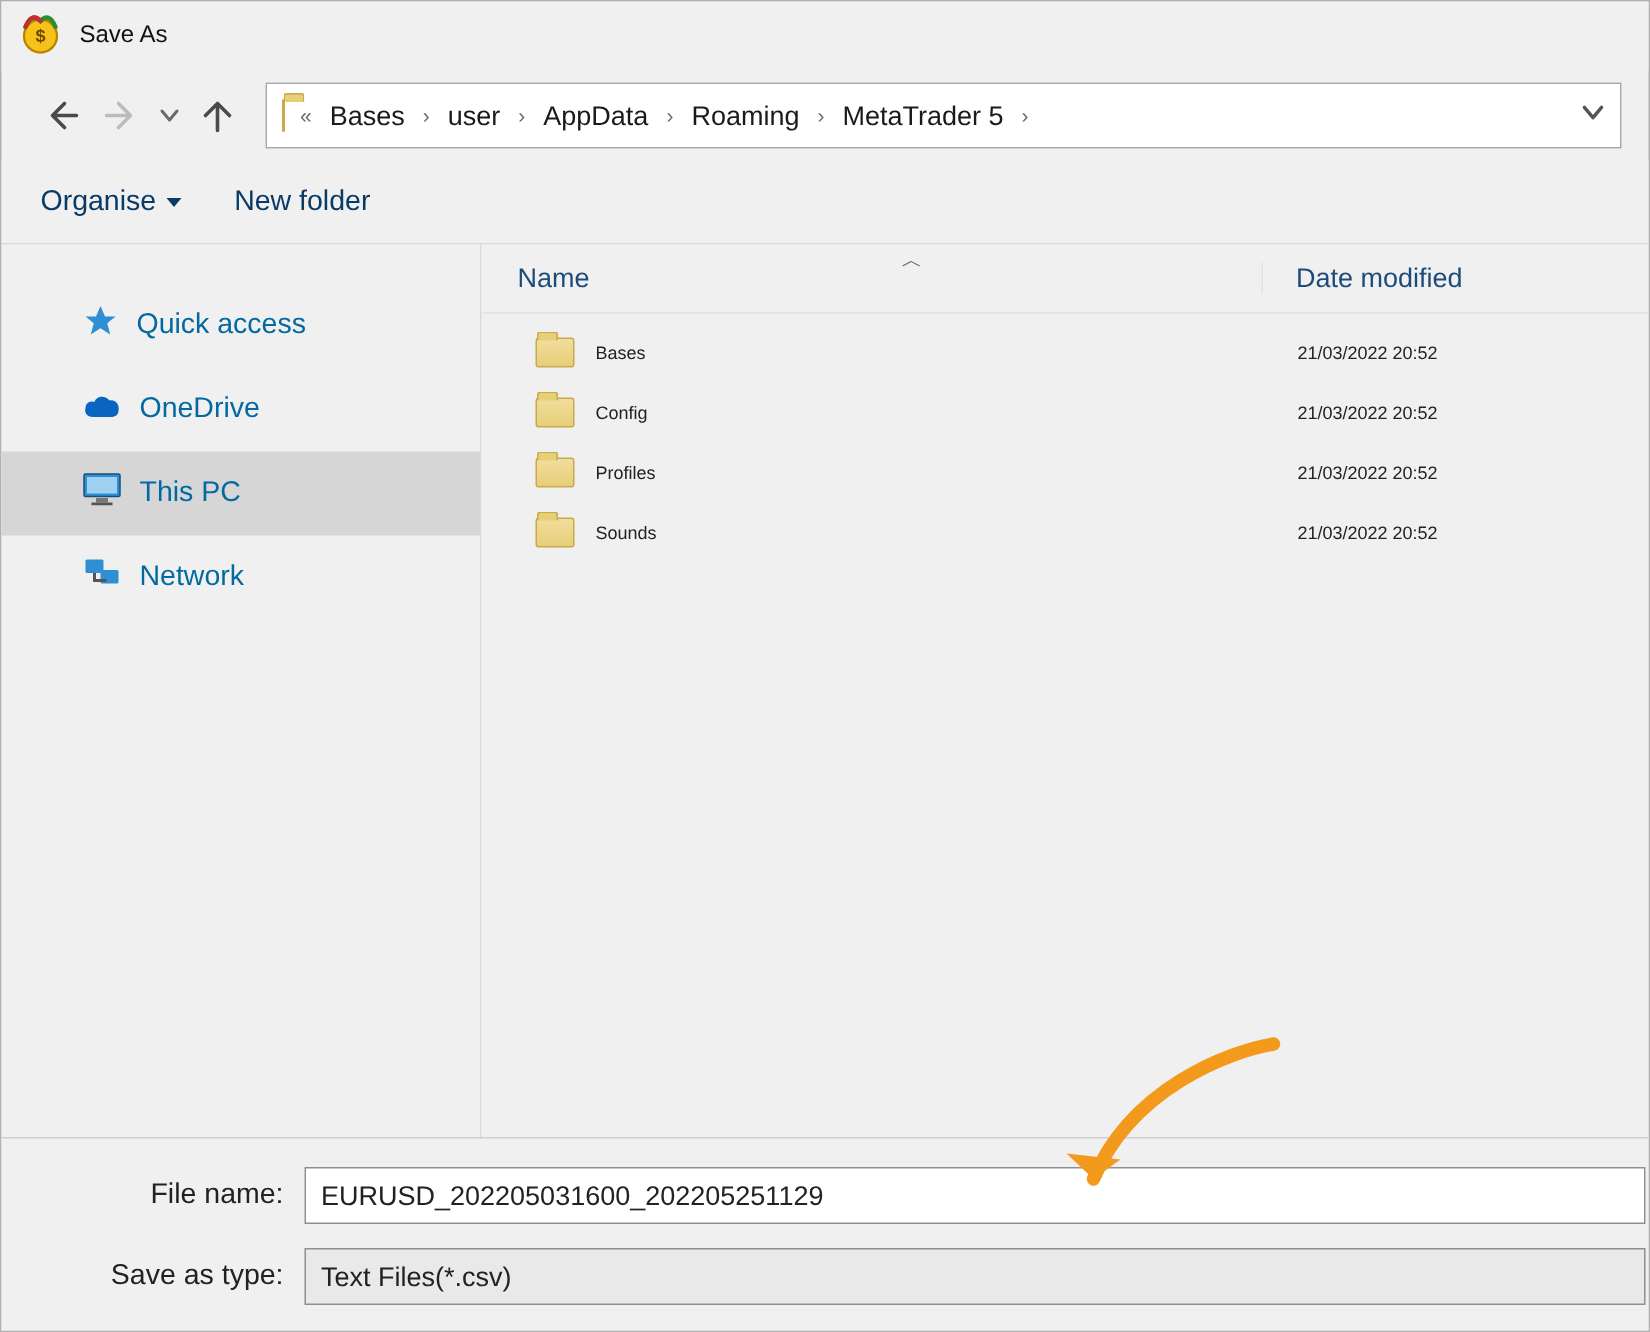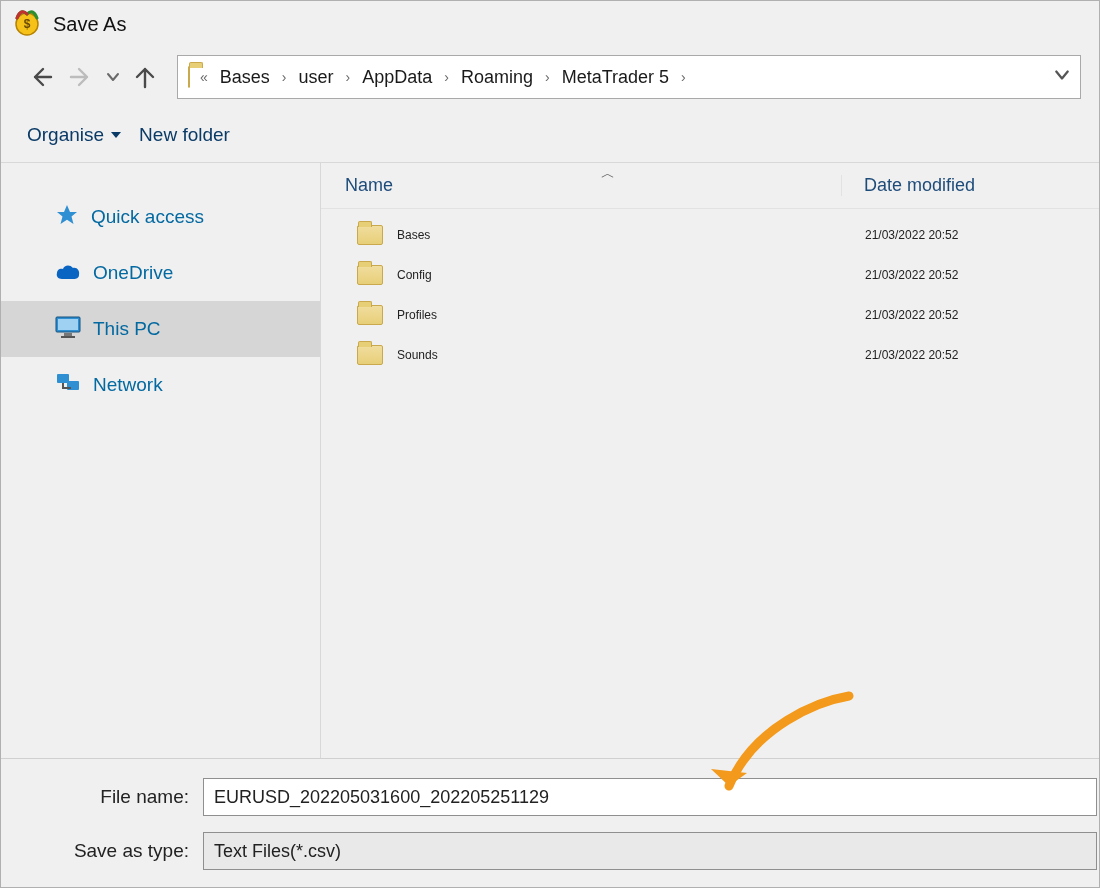--- a/index.html
+++ b/index.html
@@ -22,21 +22,21 @@
   
   .titlebar {
     height: 46px;
     display: flex;
     align-items: center;
     gap: 10px;
     padding: 0 10px;
     background: #f0f0f0;
   }
   .app-icon-svg { width: 32px; height: 32px; }
-  .titlebar-text { font-size: 20px; color: #111; }
+  .titlebar-text { font-size: 16px; color: #111; }
 
   
   .navrow {
     height: 60px;
     display: flex;
     align-items: center;
     gap: 4px;
     padding: 0 18px 0 22px;
   }
   .nav-btn {
@@ -60,21 +60,21 @@
   .crumb { color: #1a1a1a; padding: 0 2px; }
   .chev-mini { color: #6a6a6a; font-size: 14px; padding: 0 4px; }
   .addr-dd { margin-left: auto; color: #555; }
 
   
   .toolbar {
     height: 56px;
     display: flex;
     align-items: center;
     padding: 0 26px;
-    gap: 17px;
+    gap: 34px;
     border-bottom: 1px solid #d8d8d8;
     background: #f0f0f0;
     color: #0a3a66;
   }
   .tool-item { display: flex; align-items: center; gap: 6px; font-size: 19px; }
 
   
   .body {
     flex: 1;
     display: flex;

